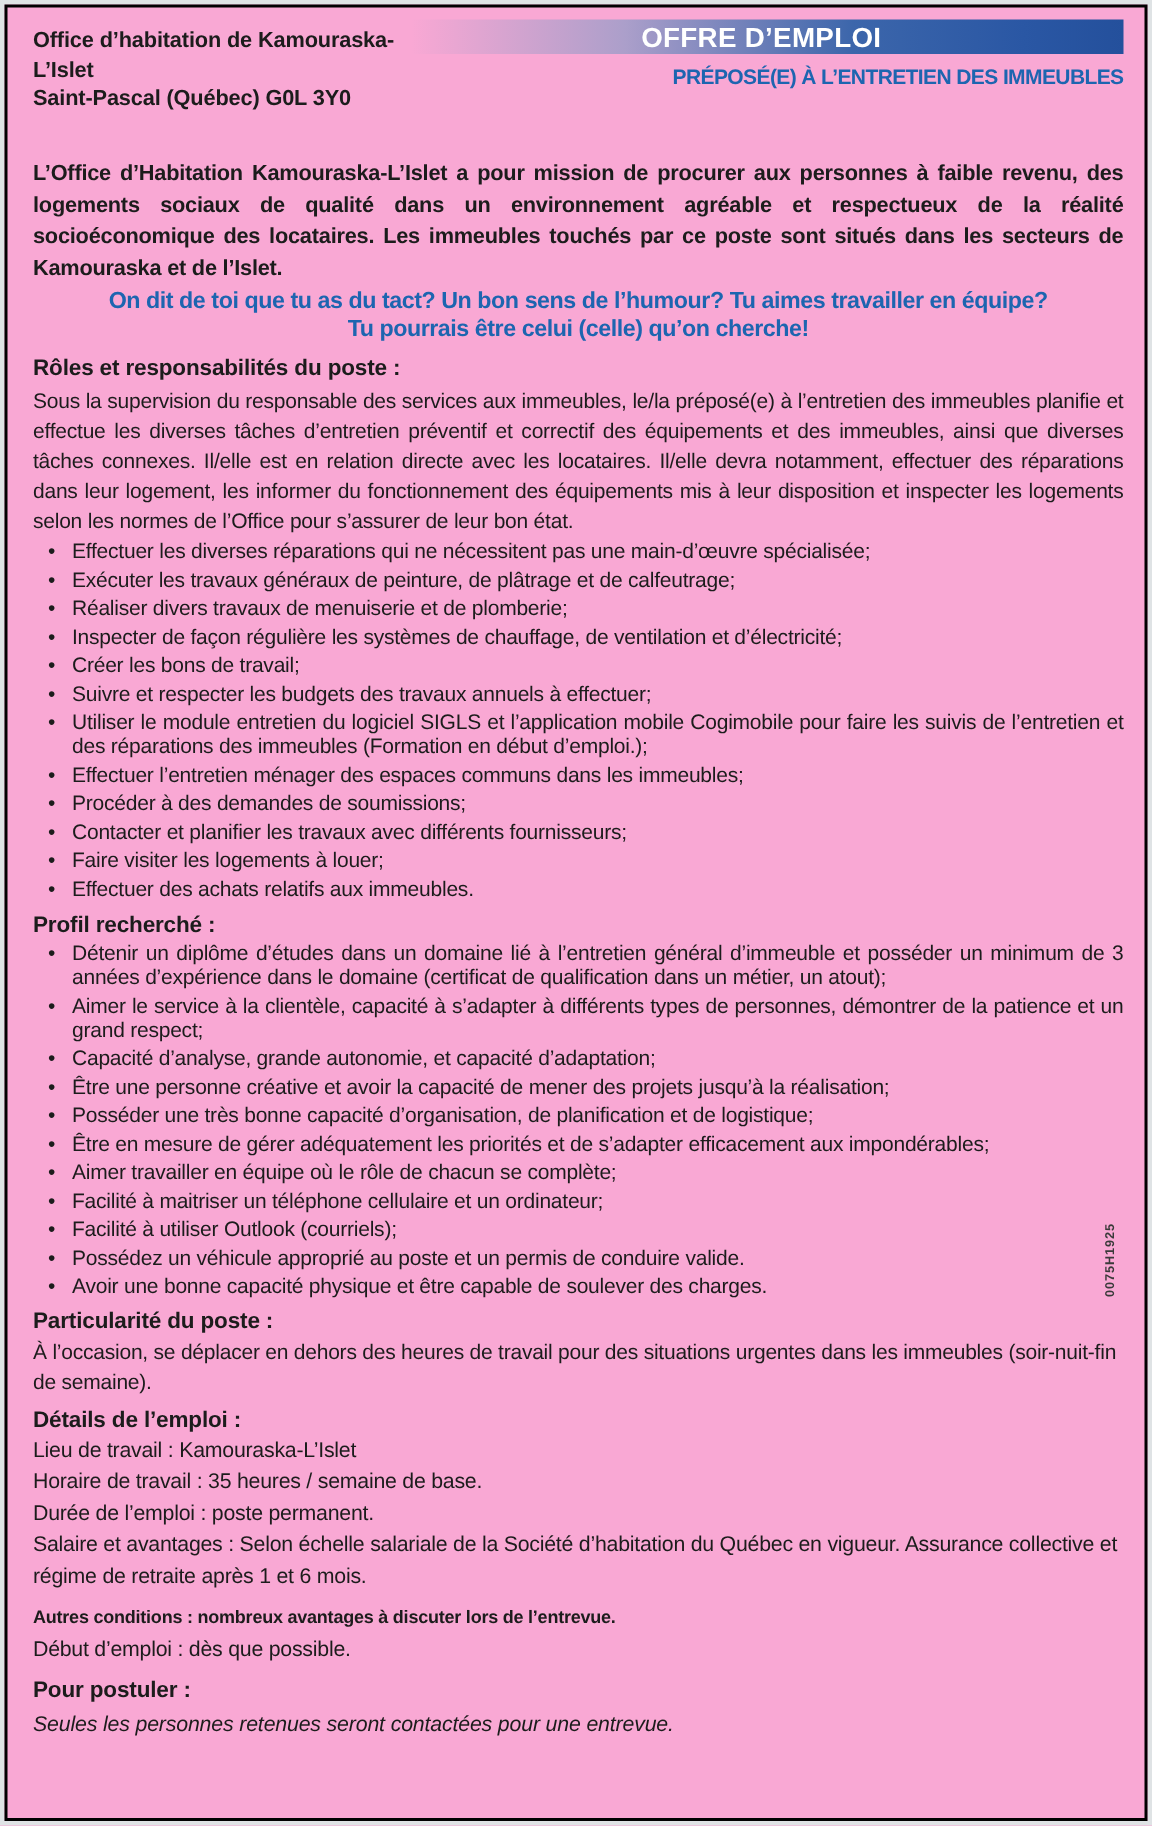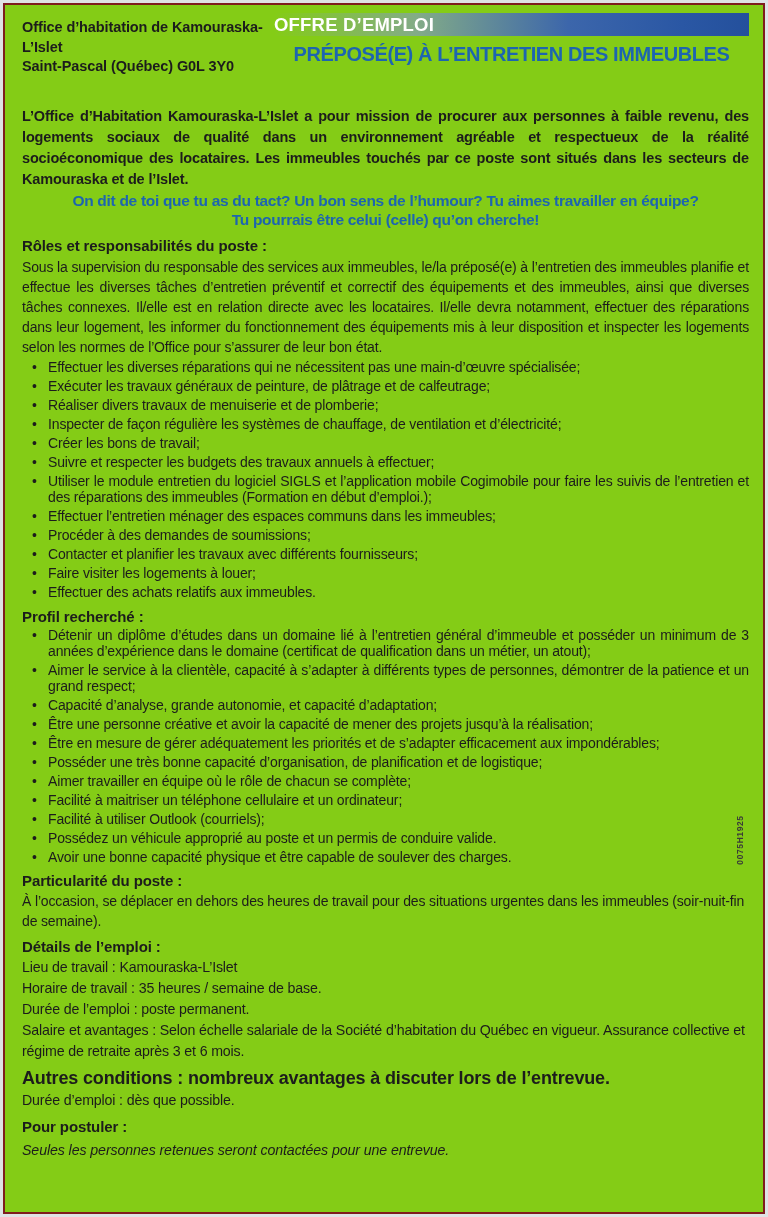--- a/index.html
+++ b/index.html
@@ -7,43 +7,43 @@
     width:768px;height:1217px;
     background:#dfe3e5;
     font-family:"Liberation Sans", sans-serif;
     color:#1c1c1c;
     position:relative;
     overflow:hidden;
   }
   .page{
     position:absolute;
     top:3px;left:3px;right:3px;bottom:3px;
-    border:2px solid #7f1d1d;
-    background:#84cc16;
+    border:2px solid #000000;
+    background:#f9a8d4;
     box-sizing:border-box;
     padding:8px 14px 8px 17px;
   }
   
   .header{display:flex;align-items:flex-start;}
   .address{
     width:252px;flex:none;
     font-weight:bold;font-size:14.5px;line-height:19.5px;
     letter-spacing:-0.1px;padding-top:5px;
   }
   .header-right{flex:1;min-width:0;}
   .banner{
     height:23px;line-height:23px;
     background:linear-gradient(90deg, rgba(42,87,164,0) 0%, rgba(130,154,197,0.65) 30%, #3c66ab 62%, #2a57a4 86%, #24509c 100%);
     color:#ffffff;font-weight:bold;font-size:18.5px;
-    text-align:left;padding-right:8px;
+    text-align:center;padding-right:8px;
     letter-spacing:0.2px;
   }
   .job-title{
-    margin-top:7px;text-align:center;
-    color:#1d65b0;font-weight:bold;font-size:20px;
+    margin-top:7px;text-align:right;
+    color:#1d65b0;font-weight:bold;font-size:14px;
     letter-spacing:-0.4px;white-space:nowrap;
   }
   
   p{margin:0;}
   .intro{
     margin-top:29px;font-weight:bold;
     font-size:14.5px;line-height:21px;letter-spacing:-0.15px;
     text-align:justify;
   }
   .tagline{margin-top:1px;text-align:center;color:#1d65b0;font-weight:bold;}
@@ -68,21 +68,21 @@
     text-align:justify;
   }
   ul.bullets li::before{
     content:"\2022";
     position:absolute;left:10px;top:0;
     font-size:14px;
   }
   .detail-lines{margin-top:2px;}
   .detail-lines p{font-size:14.2px;line-height:21px;letter-spacing:-0.15px;}
   .part-p{margin-top:2px;font-size:14px;line-height:20px;letter-spacing:-0.15px;}
-  .autres{margin-top:6px;font-weight:bold;font-size:18px;line-height:21px;letter-spacing:-0.15px;}
+  .autres{margin-top:6px;font-weight:bold;font-size:12px;line-height:21px;letter-spacing:-0.15px;}
   .debut{margin-top:1px;font-size:14.2px;line-height:21px;letter-spacing:-0.15px;}
   .apply-p{margin-top:2px;font-size:14.2px;line-height:21px;letter-spacing:-0.15px;}
   .apply-p b{letter-spacing:-0.1px;}
   .note{margin-top:5px;font-style:italic;font-size:14.2px;line-height:20px;letter-spacing:-0.1px;}
   .ad-code{
     position:absolute;right:-1px;top:830px;
     transform:rotate(-90deg);transform-origin:center;
     font-size:8.5px;color:#3a3a3a;letter-spacing:0.6px;
     font-weight:bold;
   }
@@ -126,41 +126,41 @@
     <li>Faire visiter les logements à louer;</li>
     <li>Effectuer des achats relatifs aux immeubles.</li>
   </ul>
 
   <h2>Profil recherché :</h2>
   <ul class="bullets">
     <li>Détenir un diplôme d’études dans un domaine lié à l’entretien général d’immeuble et posséder un minimum de 3 années d’expérience dans le domaine (certificat de qualification dans un métier, un atout);</li>
     <li>Aimer le service à la clientèle, capacité à s’adapter à différents types de personnes, démontrer de la patience et un grand respect;</li>
     <li>Capacité d’analyse, grande autonomie, et capacité d’adaptation;</li>
     <li>Être une personne créative et avoir la capacité de mener des projets jusqu’à la réalisation;</li>
+    <li>Posséder une très bonne capacité d’organisation, de planification et de logistique;</li>
     <li>Être en mesure de gérer adéquatement les priorités et de s’adapter efficacement aux impondérables;</li>
-    <li>Posséder une très bonne capacité d’organisation, de planification et de logistique;</li>
     <li>Aimer travailler en équipe où le rôle de chacun se complète;</li>
     <li>Facilité à maitriser un téléphone cellulaire et un ordinateur;</li>
     <li>Facilité à utiliser Outlook (courriels);</li>
     <li>Possédez un véhicule approprié au poste et un permis de conduire valide.</li>
     <li>Avoir une bonne capacité physique et être capable de soulever des charges.</li>
   </ul>
 
   <h2 class="tight">Particularité du poste :</h2>
   <p class="part-p">À l’occasion, se déplacer en dehors des heures de travail pour des situations urgentes dans les immeubles (soir-nuit-fin de semaine).</p>
 
   <h2 class="tight">Détails de l’emploi :</h2>
   <div class="detail-lines">
     <p>Lieu de travail : Kamouraska-L’Islet</p>
     <p>Horaire de travail : 35 heures / semaine de base.</p>
     <p>Durée de l’emploi : poste permanent.</p>
-    <p>Salaire et avantages : Selon échelle salariale de la Société d’habitation du Québec en vigueur. Assurance collective et régime de retraite après 3 et 6 mois.</p>
+    <p>Salaire et avantages : Selon échelle salariale de la Société d’habitation du Québec en vigueur. Assurance collective et régime de retraite après 1 et 6 mois.</p>
   </div>
 
   <p class="autres">Autres conditions : nombreux avantages à discuter lors de l’entrevue.</p>
-  <p class="debut">Durée d’emploi : dès que possible.</p>
+  <p class="debut">Début d’emploi : dès que possible.</p>
 
   <h2 class="tight">Pour postuler :</h2>
 
   <p class="note">Seules les personnes retenues seront contactées pour une entrevue.</p>
 
   <div class="ad-code">0075H1925</div>
 </div>
 
 </body></html>

